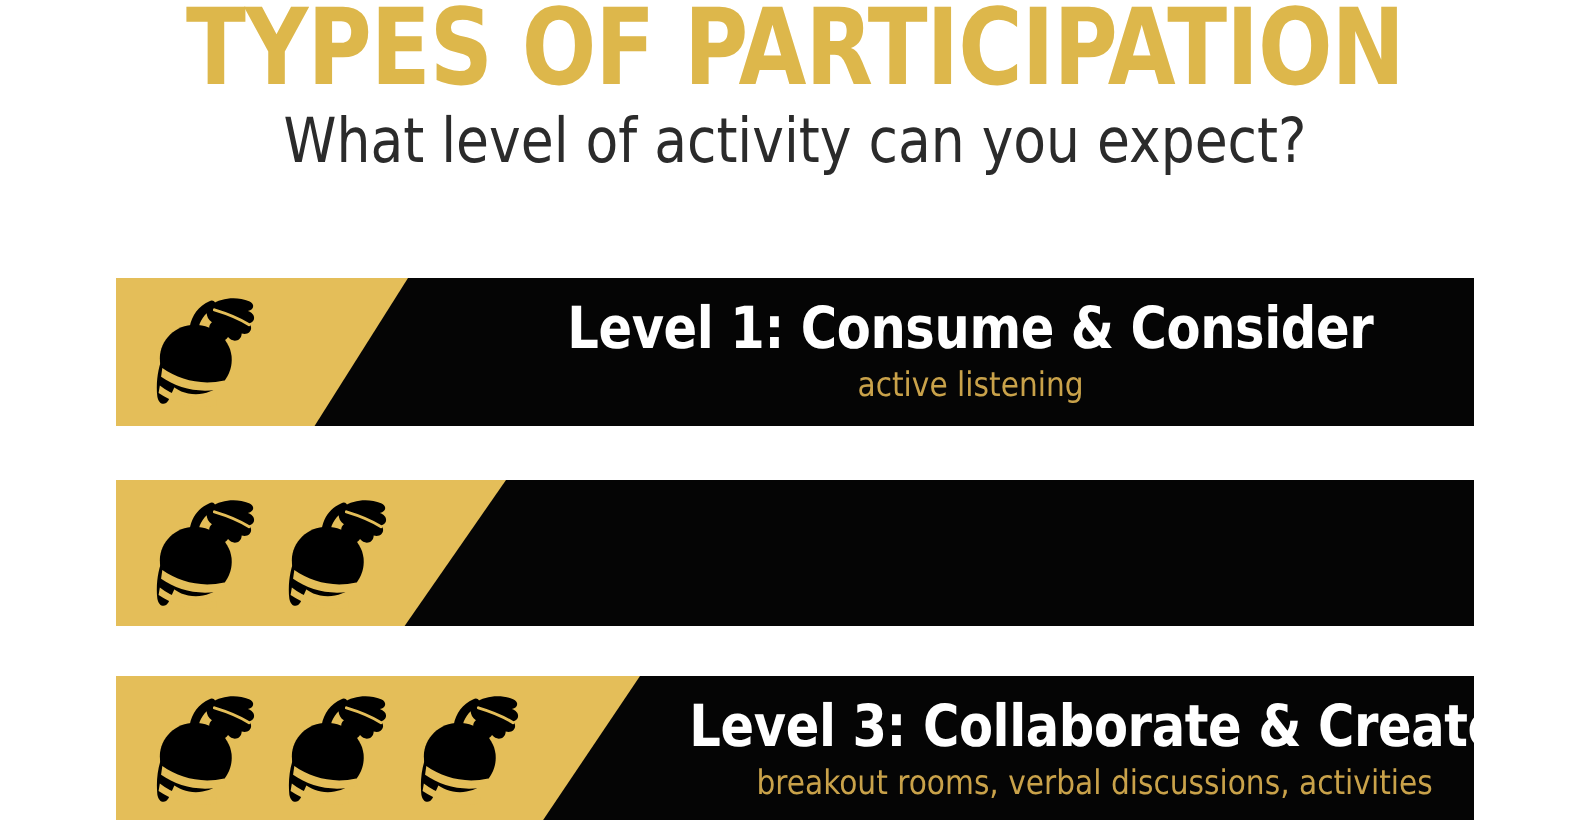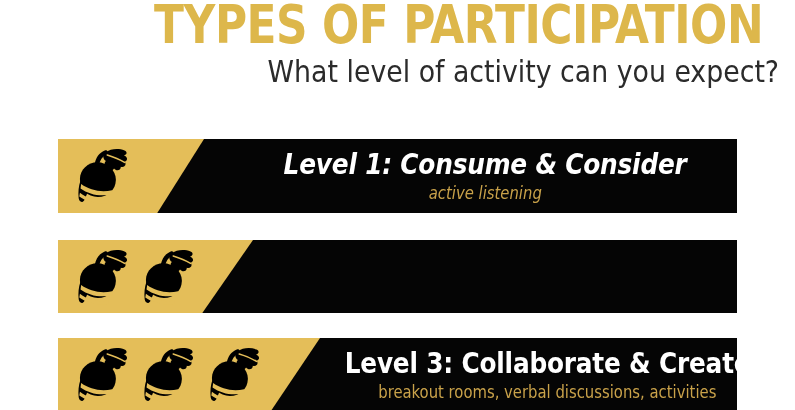--- a/index.html
+++ b/index.html
@@ -16,21 +16,21 @@
     position: relative;
   }
 
   
   #header {
     position: absolute;
     top: 0;
     left: 0;
     width: 795px;
     height: 118px;
-    text-align: right;
+    text-align: center;
   }
   #page-title {
     position: absolute;
     top: -6px;
     left: 0;
     width: 795px;
     font-family: "DejaVu Sans Condensed", "Liberation Sans Narrow", "Liberation Sans", sans-serif;
     font-size: 53px;
     font-weight: bold;
     letter-spacing: -0.5px;
@@ -110,21 +110,21 @@
     top: 0;
     right: 0;
     height: 100%;
     display: flex;
     flex-direction: column;
     justify-content: center;
     align-items: center;
     padding-right: 0px;
     box-sizing: border-box;
   }
-  #bar-text-1 { left: 175px; font-style: italic; }
+  #bar-text-1 { left: 175px; }
   #bar-text-2 { left: 235px; }
   #bar-text-3 { left: 300px; }
 
   .bar-heading {
     font-family: "DejaVu Sans Condensed", "Liberation Sans Narrow", "Liberation Sans", sans-serif;
     font-size: 29px;
     font-weight: bold;
     color: #ffffff;
     line-height: 33px;
     white-space: nowrap;

